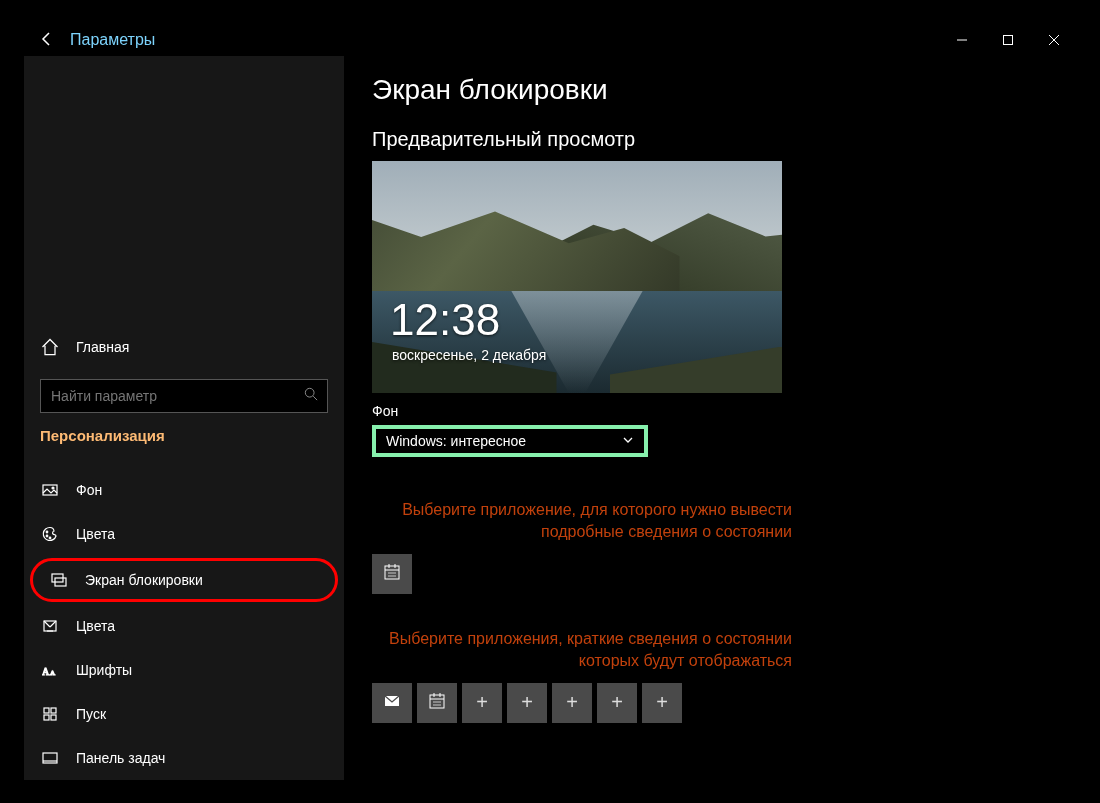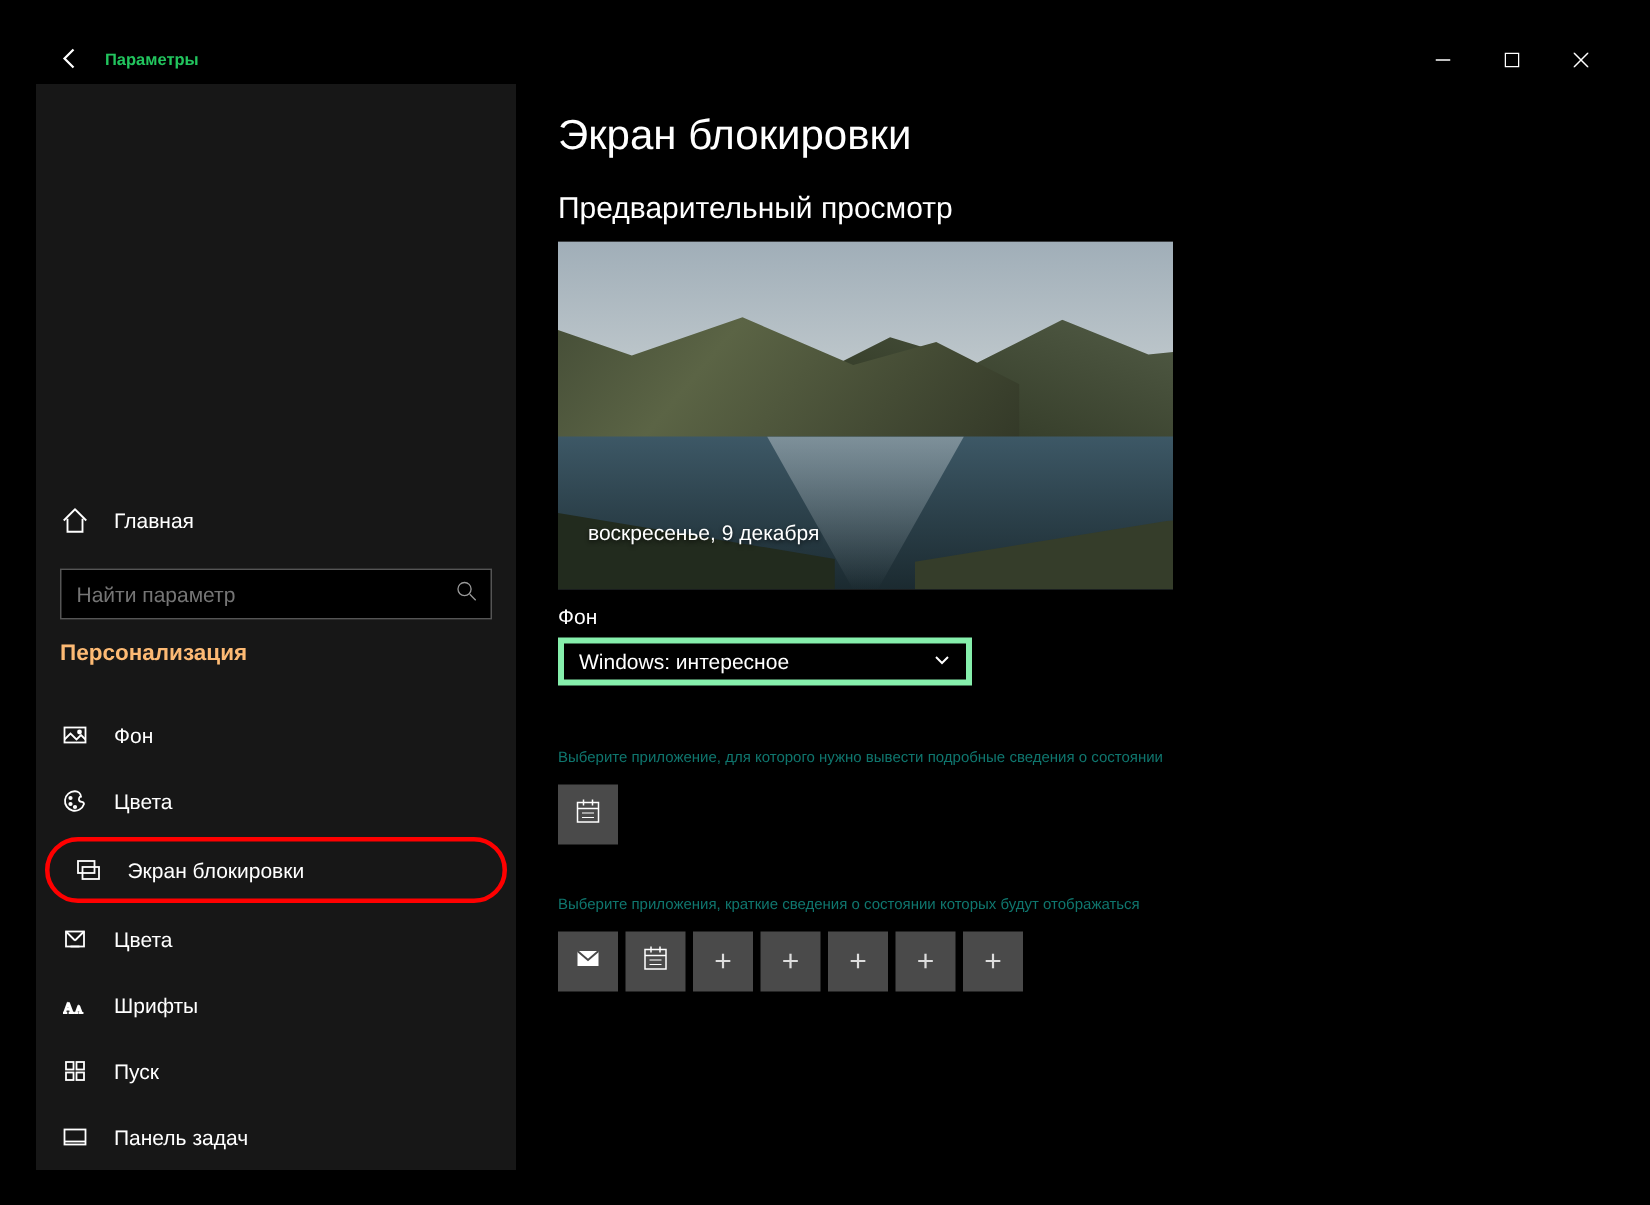--- a/index.html
+++ b/index.html
@@ -23,23 +23,22 @@
   align-items: center;
 }
 .titlebar .back {
   width: 46px;
   text-align: center;
   font-size: 14px;
   color: #fff;
   cursor: pointer;
 }
 .titlebar .title {
-  font-size: 11px;
-  color: #22c55e;
-  font-weight: bold;
+  font-size: 16px;
+  color: #7dd3fc;
 }
 .wincontrols {
   position: absolute;
   right: 0; top: 0;
   display: flex;
 }
 .wincontrols .btn {
   width: 46px; height: 32px;
   display: flex;
   align-items: center;
@@ -195,25 +194,26 @@
   display: flex;
   align-items: center;
   justify-content: space-between;
   padding: 0 10px;
   cursor: pointer;
   margin-bottom: 42px;
   font-size: 14px;
 }
 .dropdown .chev { font-size: 10px; }
 .help-text {
-  font-size: 10px;
-  color: #0f766e;
+  font-size: 16px;
+  color: #c2410c;
   line-height: 1.4;
   margin-bottom: 10px;
   max-width: 420px;
+  text-align: right;
 }
 .app-tile, .small-tile {
   width: 40px; height: 40px;
   background: #4a4a4a;
   display: inline-flex;
   align-items: center;
   justify-content: center;
   margin-right: 5px;
   cursor: pointer;
 }
@@ -355,21 +355,22 @@
 
       <div class="preview">
         <div class="sky"></div>
         <div class="mtn-right"></div>
         <div class="mtn-left"></div>
         <div class="water">
             <div class="reflect"></div>
           </div>
         <div class="shore-left"></div>
         <div class="shore-right"></div>
-        <div class="date">воскресенье, 9 декабря</div>
+        <div class="clock">12:38</div>
+        <div class="date">воскресенье, 2 декабря</div>
       </div>
 
       <div class="field-label">Фон</div>
       <div class="dropdown">
         <span>Windows: интересное</span>
         <span class="chev">
           <svg width="12" height="12" viewBox="0 0 12 12">
               <path d="M2 4 L6 8 L10 4" stroke="#fff" fill="none" stroke-width="1.3"></path>
             </svg>
         </span>

